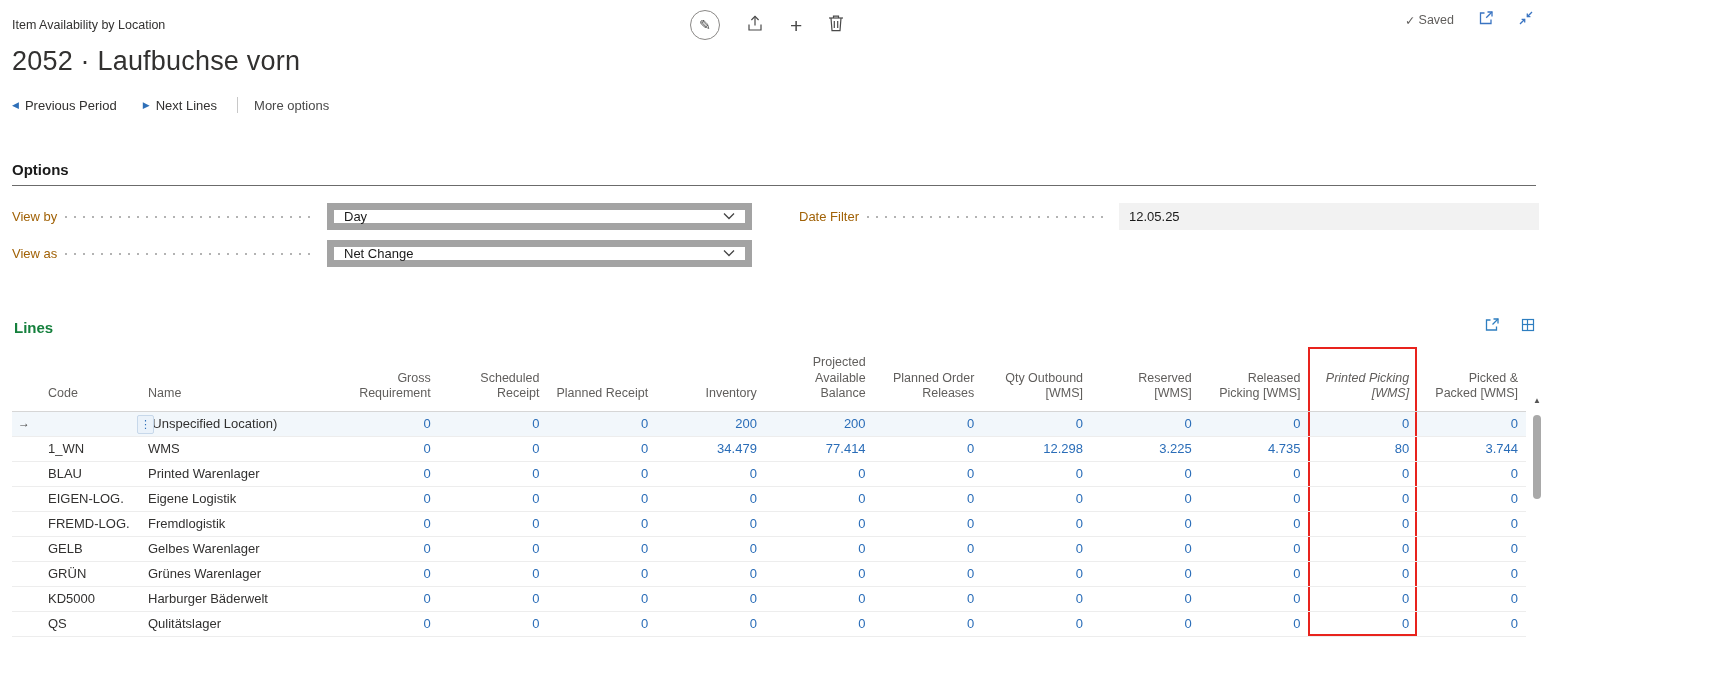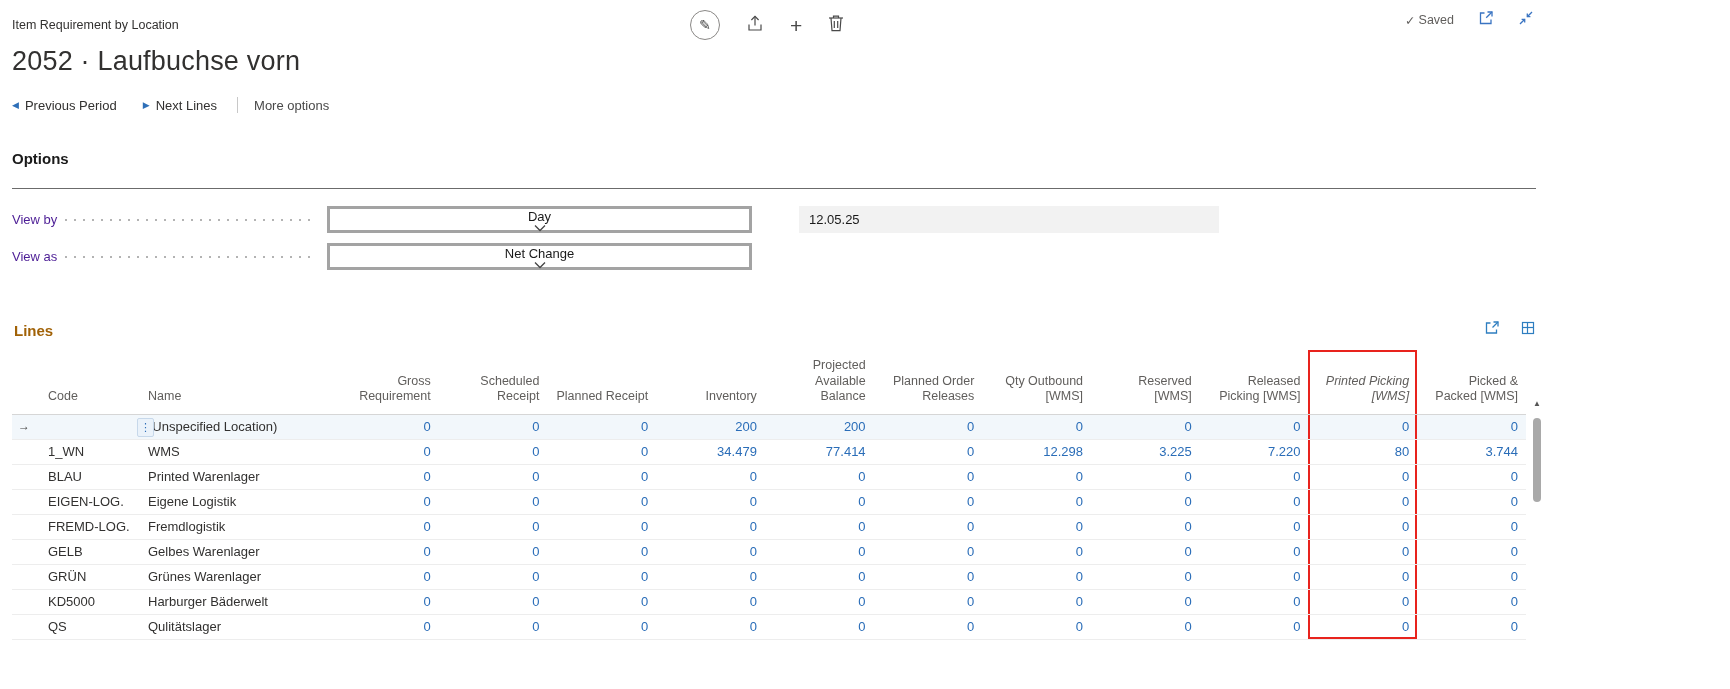--- a/index.html
+++ b/index.html
@@ -36,38 +36,38 @@
   .page-title{font-size:27px;font-weight:300;color:var(--text-dark);margin:4px 0 0 0;letter-spacing:.2px;}
 
   
   .actionbar{display:flex;align-items:center;margin-top:16px;height:24px;font-size:13px;}
   .action{display:flex;align-items:center;gap:6px;cursor:pointer;margin-right:26px;color:var(--text-dark);}
   .tri{font-size:9px;color:var(--accent-blue);line-height:1;}
   .divider{width:1px;height:16px;background:#c8c8c8;margin:0 16px 0 -6px;}
   .more-options{color:#494949;cursor:pointer;font-size:13px;}
 
   
-  .section-title{font-size:15px;font-weight:700;color:#1a1a1a;margin-top:33px;
-    border-bottom:1px solid #6b6b6b;padding-bottom:21px;width:1524px;}
+  .section-title{font-size:15px;font-weight:700;color:#1a1a1a;margin-top:44px;
+    border-bottom:1px solid #6b6b6b;padding-bottom:7px;width:1524px;}
   .options-grid{display:grid;grid-template-columns:745px 740px;column-gap:42px;row-gap:9px;margin-top:16px;}
   .field{display:flex;align-items:center;height:28px;}
   .field-left{display:flex;align-items:center;width:315px;flex:none;}
   .field-left.wide{width:320px;}
-  .field-label{font-size:13px;color:#4c1d95;white-space:nowrap;}
+  .field-label{font-size:13px;color:#a16207;white-space:nowrap;}
   .dots{flex:1;height:2px;margin:2px 10px 0 8px;
     background:repeating-linear-gradient(to right,#b3b3b3 0 2px,transparent 2px 9px);}
   .control{height:27px;display:flex;align-items:center;font-size:13px;color:#1a1a1a;}
-  .dropdown{width:425px;border:3px solid #a3a3a3;background:#fff;padding:0 10px;justify-content:space-between;cursor:pointer;flex-direction:column;}
+  .dropdown{width:425px;border:7px solid #a3a3a3;background:#fff;padding:0 10px;justify-content:space-between;cursor:pointer;}
   .chev svg{display:block;}
   .filled-input{width:420px;background:var(--field-fill);padding:0 10px;cursor:text;}
 
   
   .lines-card{margin-top:46px;width:1532px;}
   .lines-header{display:flex;align-items:center;justify-content:space-between;padding:4px 2px 10px 2px;}
-  .lines-title{font-size:15px;font-weight:700;color:#a16207;}
+  .lines-title{font-size:15px;font-weight:700;color:#15803d;}
   .lines-icons{display:flex;align-items:center;gap:20px;margin-right:6px;}
 
   .table-wrap{position:relative;padding-right:18px;}
   table{border-collapse:collapse;width:100%;table-layout:fixed;font-size:13px;}
   col.c-ind{width:28px;} col.c-code{width:100px;} col.c-name{width:190px;}
   thead th{font-weight:400;color:var(--text-gray);font-size:12.5px;line-height:1.25;
     vertical-align:bottom;padding:8px 8px 9px 8px;text-align:right;cursor:pointer;}
   thead th.txt{text-align:left;}
   thead tr{border-bottom:1px solid #d6d6d6;}
   tbody td{padding:4px 8px 5px 8px;border-bottom:1px solid var(--line-light);height:25px;}
@@ -88,21 +88,21 @@
   .scroll-up{height:14px;display:flex;align-items:flex-start;justify-content:center;
     font-size:8px;color:#555;cursor:pointer;line-height:1;}
   .scroll-thumb{position:absolute;top:18px;left:3px;width:8px;height:84px;background:#a9a9a9;border-radius:4px;cursor:grab;}
 </style>
 </head>
 <body>
 
 <div class="page">
 
   <div class="topbar">
-    <span class="caption">Item Requirement by Location</span>
+    <span class="caption">Item Availability by Location</span>
 
     <div class="topbar-center">
       <div class="circle-btn">
         <span>✎</span>
       </div>
       <div class="icon-btn">
         <span>
           <svg width="18" height="17" viewBox="0 0 18 17" fill="none" stroke="#494949" stroke-width="1.2">
             <path d="M3 9.5 v5.5 h12 v-5.5"></path>
               <path d="M9 1.5 v9"></path>
@@ -180,20 +180,24 @@
         <span>Day</span>
         <span class="chev">
           <svg width="12" height="8" viewBox="0 0 12 8">
               <path d="M1 1.5 L6 6.5 L11 1.5" fill="none" stroke="#444" stroke-width="1.3"></path>
             </svg>
         </span>
       </div>
     </div>
 
     <div class="field" style="grid-row:1;grid-column:2;">
+      <span class="field-left wide">
+        <span class="field-label">Date Filter</span>
+        <span class="dots"></span>
+      </span>
       <div class="control filled-input">
         <span>12.05.25</span>
       </div>
     </div>
 
     <div class="field" style="grid-row:2;grid-column:1;">
       <span class="field-left">
         <span class="field-label">View as</span>
         <span class="dots"></span>
       </span>
@@ -291,21 +295,21 @@
               <td class="txt code-cell"><span>1_WN</span></td>
               <td class="txt">WMS</td>
               <td class="num">0</td>
               <td class="num">0</td>
               <td class="num">0</td>
               <td class="num">34.479</td>
               <td class="num">77.414</td>
               <td class="num">0</td>
               <td class="num">12.298</td>
               <td class="num">3.225</td>
-              <td class="num">7.220</td>
+              <td class="num">4.735</td>
               <td class="num hl">80</td>
               <td class="num">3.744</td>
             </tr>
             <tr>
               <td class="ind"></td>
               <td class="txt code-cell"><span>BLAU</span></td>
               <td class="txt">Printed Warenlager</td>
               <td class="num">0</td>
               <td class="num">0</td>
               <td class="num">0</td>

